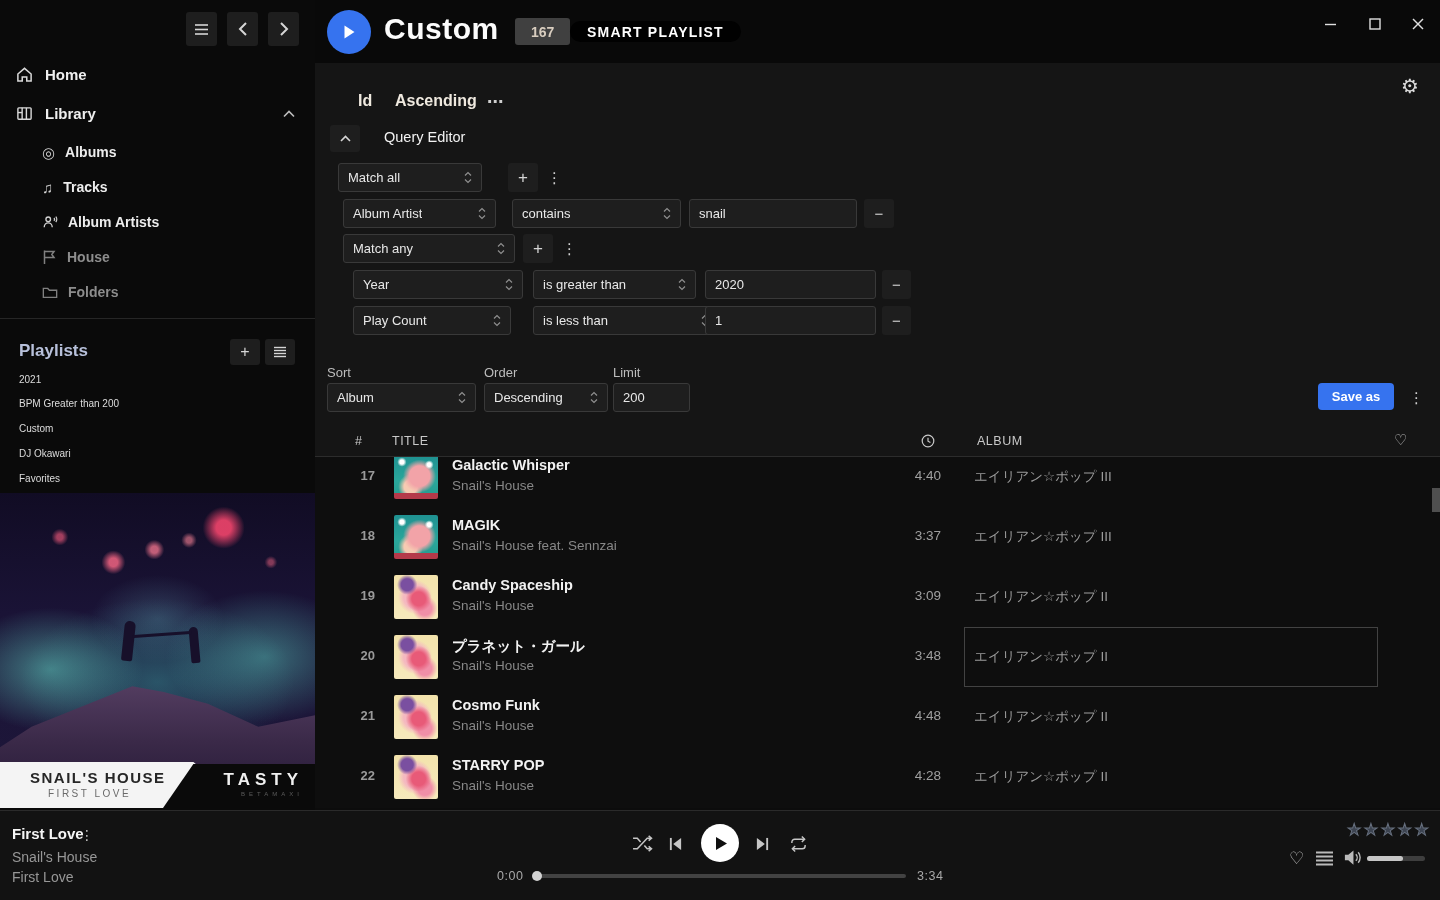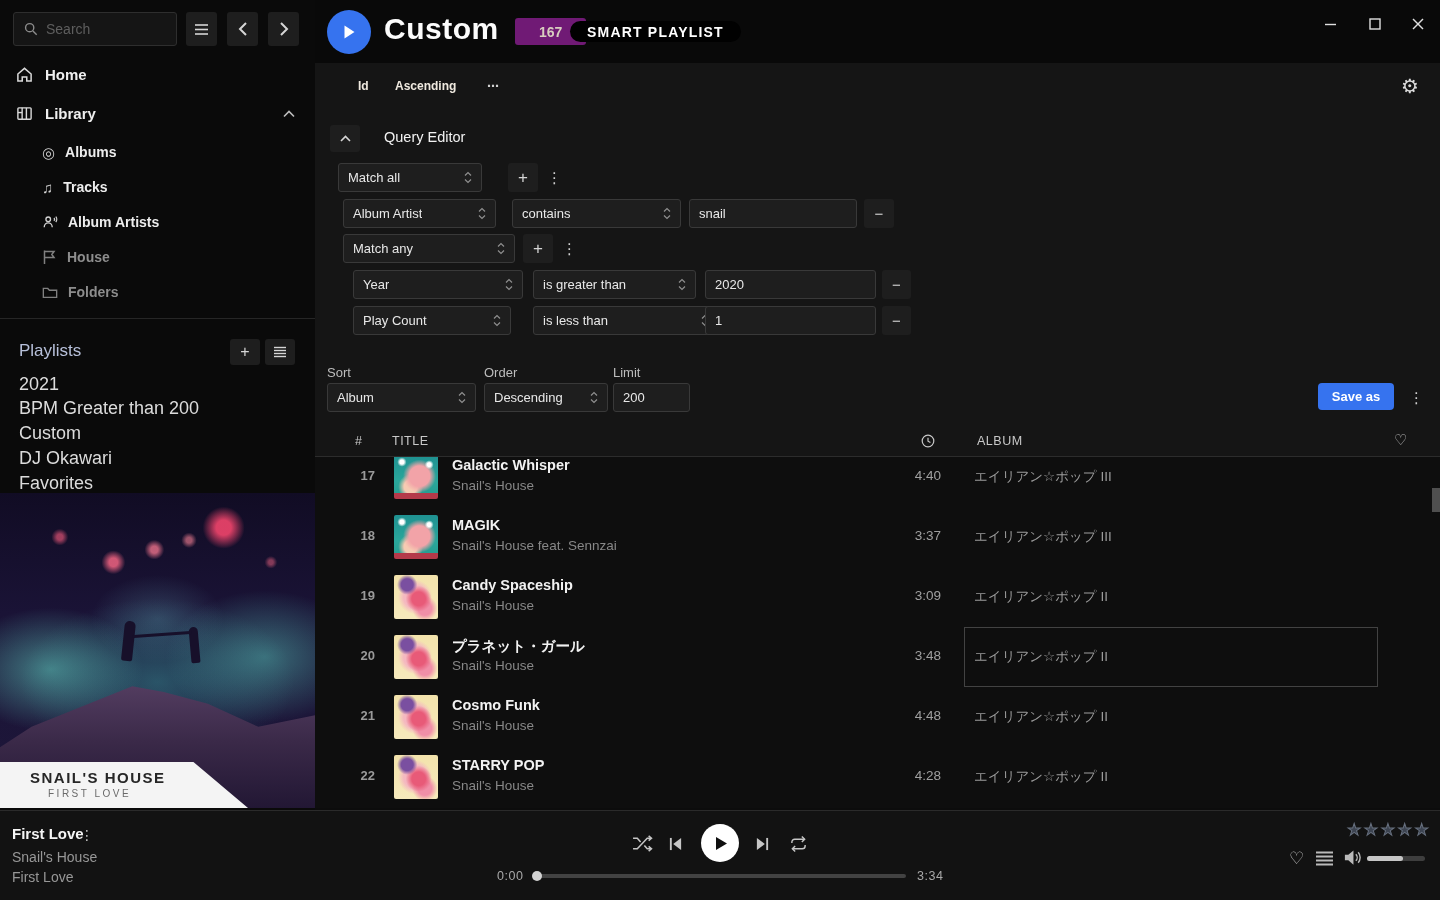--- a/index.html
+++ b/index.html
@@ -30,23 +30,23 @@
   .search-box input::placeholder { color:#5e5e5e; }
   .side-btn { position:absolute; top:12px; width:31px; height:34px; }
   .nav-item { position:absolute; left:16px; display:flex; align-items:center; gap:12px; cursor:pointer; color:#efefef;
               font-weight:bold; font-size:15px; }
   .nav-sub { position:absolute; left:42px; display:flex; align-items:center; gap:10px; cursor:pointer;
              font-weight:bold; font-size:14px; color:#ededed; }
   .nav-sub.dim { color:#8d8d8d; }
   .nav-sub.dim svg, .nav-sub.dim .gicon { opacity:.62; }
   .gicon { color:#d2d2d2; font-size:15px; line-height:1; }
   .side-div { position:absolute; left:0; top:318px; width:315px; height:1px; background:#262626; }
-  .pl-title { position:absolute; left:19px; top:341px; font-size:17px; font-weight:normal; color:#b7c0da; }
+  .pl-title { position:absolute; left:19px; top:341px; font-size:17px; font-weight:bold; color:#b7c0da; }
   .pl-btn { position:absolute; top:339px; width:30px; height:26px; }
-  .pl-item { position:absolute; left:19px; font-size:18px; color:#dcdcdc; cursor:pointer; }
+  .pl-item { position:absolute; left:19px; font-size:10px; color:#dcdcdc; cursor:pointer; }
 
   
   #artwork { position:absolute; left:0; top:493px; width:315px; height:315px; overflow:hidden; cursor:pointer;
              background:linear-gradient(180deg,#110c24 0%,#1a1336 38%,#1e173a 100%); }
   .art-foliage { position:absolute; inset:0;
     background:
       radial-gradient(ellipse 42% 28% at 16% 56%, rgba(105,228,208,.50), transparent 70%),
       radial-gradient(ellipse 45% 30% at 84% 52%, rgba(95,215,200,.45), transparent 70%),
       radial-gradient(ellipse 62% 38% at 50% 60%, rgba(66,188,182,.38), transparent 70%),
       radial-gradient(ellipse 30% 20% at 50% 40%, rgba(130,220,230,.22), transparent 70%); }
@@ -72,30 +72,30 @@
   .art-label { position:absolute; right:0; bottom:0; width:152px; height:44px; background:#0a0a0a;
                clip-path:polygon(20% 0,100% 0,100% 100%,0 100%); text-align:right; padding:6px 12px 0 0; }
   .art-label .l1 { font-size:17px; letter-spacing:5px; color:#f0f0f0; font-weight:bold; }
   .art-label .l2 { font-size:6px; letter-spacing:4px; color:#5c5c5c; margin-top:1px; }
 
   
   #topstrip { position:absolute; left:315px; top:0; width:1125px; height:63px; background:#090909; }
   #play-hero { position:absolute; left:12px; top:10px; width:44px; height:44px; border-radius:50%;
                background:#3673ef; border:none; cursor:pointer; display:flex; align-items:center; justify-content:center; }
   #page-title { position:absolute; left:69px; top:12px; font-size:30px; font-weight:bold; color:#fcfcfc; letter-spacing:.5px; }
-  #track-count { position:absolute; left:200px; top:18px; min-width:36px; height:27px; background:#701a75; border-radius:3px;
-                 color:#d8cdbf; font-size:14px; font-weight:bold; display:flex; align-items:center; justify-content:center; padding:0 24px; }
+  #track-count { position:absolute; left:200px; top:18px; min-width:36px; height:27px; background:#404040; border-radius:3px;
+                 color:#d8cdbf; font-size:14px; font-weight:bold; display:flex; align-items:center; justify-content:center; padding:0 16px; }
   #smart-pill { position:absolute; left:255px; top:21px; height:21px; background:#010101; border-radius:11px;
                 color:#fff; font-size:14px; font-weight:bold; letter-spacing:1.2px; display:flex; align-items:center; padding:0 17px; }
   .winbtn { position:absolute; top:9px; width:30px; height:30px; background:transparent; border:none; cursor:pointer;
             display:flex; align-items:center; justify-content:center; color:#e0e0e0; }
 
   
   #toolbar { position:absolute; left:315px; top:63px; width:1125px; height:47px; background:#151515; }
-  .tb-text { position:absolute; top:16px; font-size:12px; font-weight:bold; color:#efe9df; cursor:pointer;padding-left:24px; }
+  .tb-text { position:absolute; top:29px; font-size:16px; font-weight:bold; color:#efe9df; cursor:pointer;padding-left:24px; }
 
   
   #querypanel { position:absolute; left:315px; top:110px; width:1125px; height:315px; background:#151515; }
   .qlabel { position:absolute; font-size:13px; color:#bdbdbd; }
   .qrow { position:absolute; height:29px; }
 
   
   #tableheader { position:absolute; left:315px; top:425px; width:1125px; height:32px; background:#151515;
                  border-bottom:1px solid #2c2c2c; z-index:3; }
   .th { position:absolute; top:9px; font-size:12.5px; color:#c9c9c9; letter-spacing:.5px; cursor:pointer; }
@@ -142,27 +142,20 @@
   #volbar { position:absolute; left:1367px; top:45px; width:58px; height:5px; background:#3e3e3e; border-radius:3px; cursor:pointer; }
   #volfill { width:36px; height:5px; background:#c6c6c6; border-radius:3px; }
   .heart-glyph { font-size:17px; color:#bababa; }
 </style>
 </head>
 <body>
 
 <div id="app">
 
   <aside id="sidebar">
-    <div class="search-box">
-      <svg width="14" height="14" viewBox="0 0 16 16" fill="none" stroke="#8b8b8b" stroke-width="1.6">
-          <circle cx="6.5" cy="6.5" r="4.7"></circle>
-          <line x1="10.2" y1="10.2" x2="14.5" y2="14.5"></line>
-        </svg>
-      <input type="text" placeholder="Search" style="">
-    </div>
     <button class="icon-btn side-btn" style="left:186px">
       <svg width="15" height="13" viewBox="0 0 15 13" stroke="#d6d6d6" stroke-width="1.6">
           <line x1="1" y1="2" x2="14" y2="2"></line>
           <line x1="1" y1="6.5" x2="14" y2="6.5"></line>
           <line x1="1" y1="11" x2="14" y2="11"></line>
         </svg>
     </button>
     <button class="icon-btn side-btn" style="left:227px">
       <svg width="10" height="14" viewBox="0 0 10 14" fill="none" stroke="#d6d6d6" stroke-width="2">
           <path d="M8 1L2 7l6 6"></path>
@@ -247,20 +240,24 @@
     <div id="artwork">
       <div class="art-foliage"></div>
       <div class="art-lanterns"></div>
       <div class="art-rocks"></div>
       <div class="art-person p1"></div>
       <div class="art-person p2"></div>
       <div class="art-person p-arm"></div>
       <div class="art-banner">
         <div class="a1">SNAIL'S HOUSE</div>
         <div class="a2">FIRST LOVE</div>
+      </div>
+      <div class="art-label">
+        <div class="l1">TASTY</div>
+        <div class="l2">BETAMAXI</div>
       </div>
     </div>
   </aside>
 
   <header id="topstrip">
     <button id="play-hero">
       <svg width="14" height="16" viewBox="0 0 14 16">
           <path d="M2.5 1.5l10 6.5-10 6.5z" fill="#fff"></path>
         </svg>
     </button>

